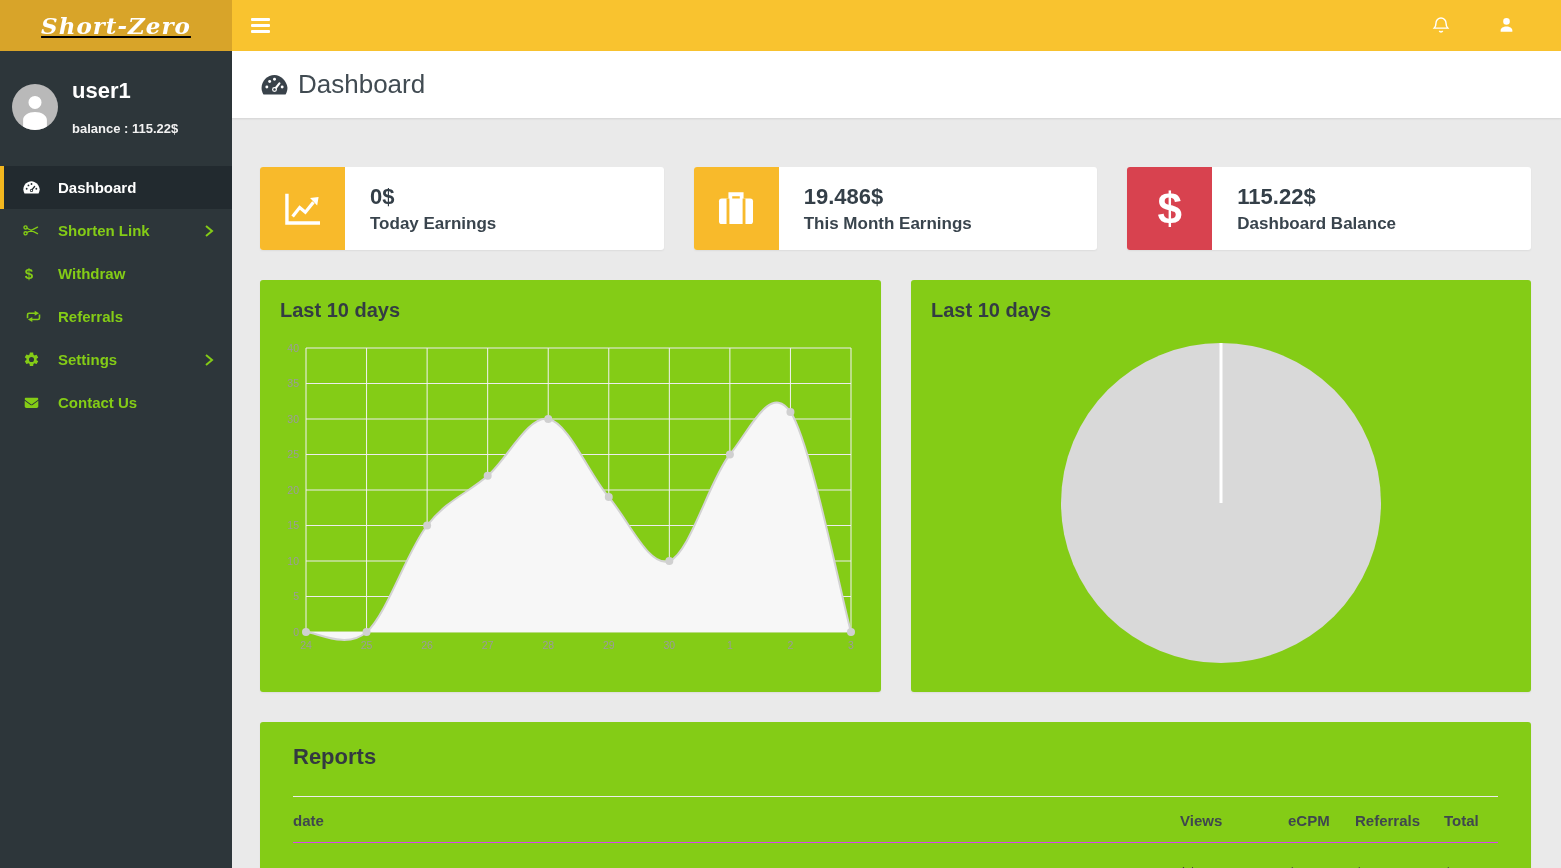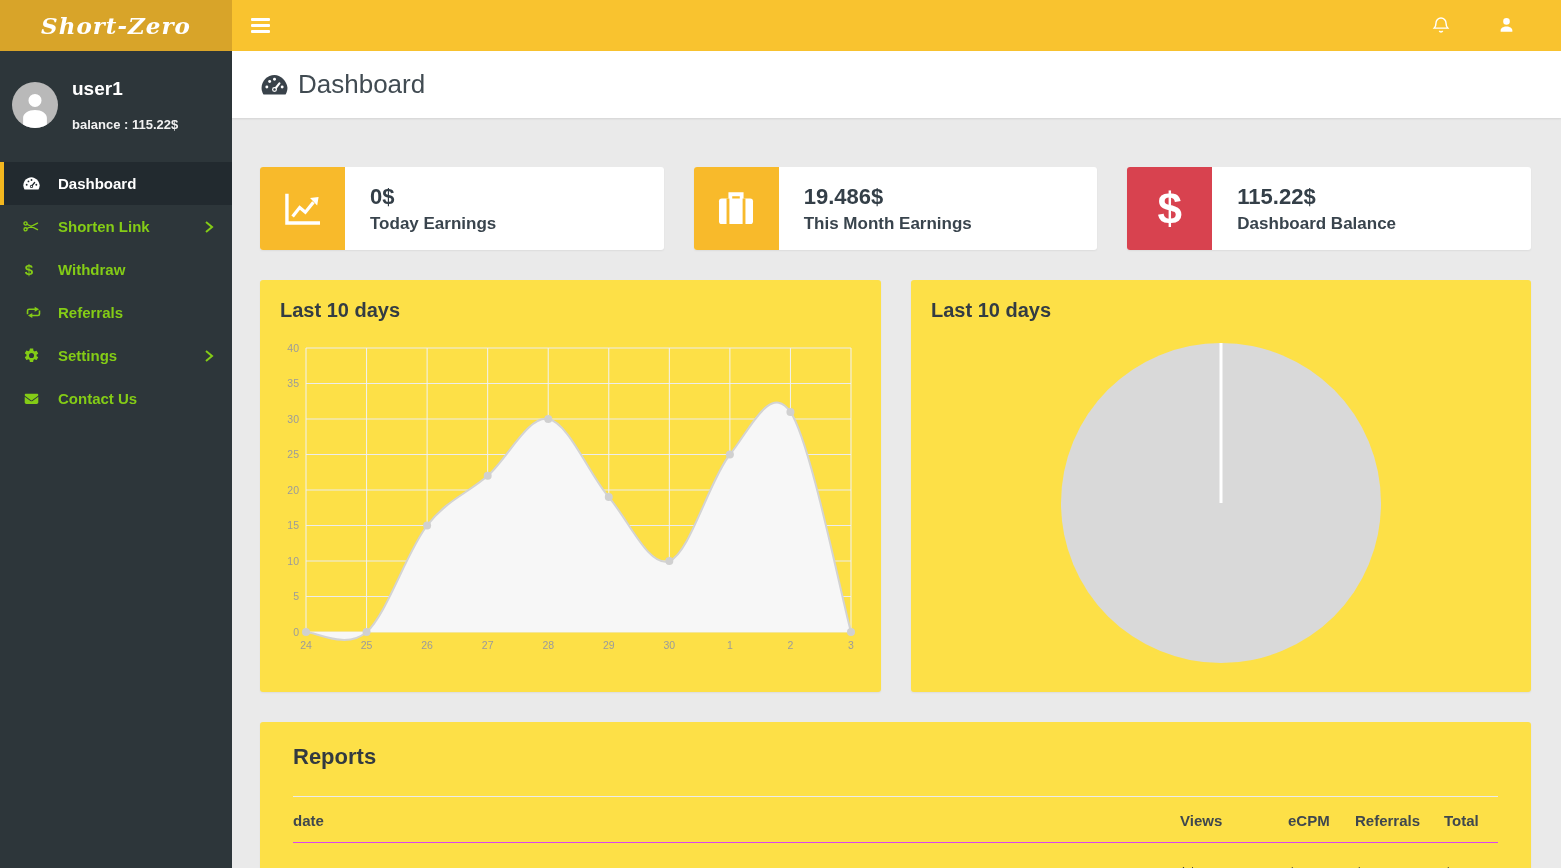--- a/index.html
+++ b/index.html
@@ -6,41 +6,41 @@
   html,body { width:1561px; height:868px; overflow:hidden;
     font-family:"Liberation Sans", sans-serif; background:var(--content-bg,#eaeaea); }
 
   :root{
     --topbar-yellow:#f9c32f; --logo-gold:#d8a429; --sidebar-bg:#2d363a;
     --sidebar-active-bg:#222a2f; --accent-yellow:#f3b71f; --stat-yellow:#f8ba2b;
     --stat-teal:#35a4bc; --stat-red:#d8424f; --content-bg:#eaeaea;
   }
 
   
-  .topbar{ display:flex; height:51px; width:100%; }
+  .topbar{ display:flex; height:51px; width:100%;text-decoration:underline; }
   .logo{ width:232px; background:var(--logo-gold); color:#fff; display:flex;
     align-items:center; justify-content:center;
     font-family:"DejaVu Serif", serif; font-style:italic; font-weight:bold;
     font-size:23px; letter-spacing:1px; }
   .topbar-main{ flex:1; background:var(--topbar-yellow); display:flex;
     align-items:center; padding:0 45px 0 13px; }
   .hamburger{ background:none; border:none; cursor:pointer; padding:6px;
     display:flex; flex-direction:column; gap:3px; }
   .hamburger span{ width:19px; height:3px; background:#fff; border-radius:1px; display:block; }
   .tb-spacer{ flex:1; }
   .tb-icon{ color:#fff; margin-left:46px; display:flex; align-items:center; cursor:pointer; }
 
   
   .sidebar{ position:absolute; left:0; top:51px; width:232px; height:817px;
     background:var(--sidebar-bg); color:#fff; }
   .profile{ display:flex; align-items:center; padding:27px 12px 30px 12px; }
   .avatar{ width:46px; height:46px; border-radius:50%; background:#b9b9b9;
     display:flex; align-items:center; justify-content:center; overflow:hidden; flex:0 0 46px;}
   .profile-text{ margin-left:14px; }
-  .profile-name{ font-size:19px; font-weight:bold; color:#fff; }
+  .profile-name{ font-size:22px; font-weight:bold; color:#fff; }
   .profile-balance{ font-size:13px; font-weight:bold; color:#f2f2f2; margin-top:17px; }
   .nav-item{ display:flex; align-items:center; height:43px; padding:0 18px 0 23px;
     color:#84cc16; font-size:15px; font-weight:bold; cursor:pointer; position:relative; }
   .nav-item.active{ background:var(--sidebar-active-bg); color:#fff;
     border-left:4px solid var(--accent-yellow); padding-left:19px; }
   .nav-icon{ width:22px; display:flex; align-items:center; justify-content:flex-start;
     margin-right:13px; --hole:var(--sidebar-bg); }
   .nav-item.active .nav-icon{ --hole:var(--sidebar-active-bg); }
   .nav-label{ flex:1; }
   .nav-chevron{ display:flex; align-items:center; }
@@ -61,21 +61,21 @@
     box-shadow:0 1px 2px rgba(0,0,0,.06); }
   .stat-icon-block{ width:85px; border-radius:3px 0 0 3px; display:flex;
     align-items:center; justify-content:center; color:#fff; flex:0 0 85px; }
   .stat-text{ display:flex; flex-direction:column; justify-content:center; padding-left:25px; }
   .stat-value{ font-size:22px; font-weight:bold; color:#343f48; }
   .stat-label{ font-size:17px; font-weight:700; color:#39444d; margin-top:4px; }
   .dollar-glyph{ font-size:44px; font-weight:bold; line-height:1; }
 
   
   .charts-row{ display:flex; gap:30px; margin-top:30px; }
-  .card{ background:#fde047; border-radius:3px; box-shadow:0 1px 2px rgba(0,0,0,.06); }
+  .card{ background:#84cc16; border-radius:3px; box-shadow:0 1px 2px rgba(0,0,0,.06); }
   .chart-card{ flex:1; height:412px; padding:19px 20px; }
   .chart-title{ font-size:20px; font-weight:bold; color:#333c43; }
   .chart-body{ margin-top:12px; }
 
   
   .reports-card{ margin-top:30px; padding:22px 33px; min-height:300px; }
   .reports-title{ font-size:22px; font-weight:bold; color:#333a40; }
   table{ width:100%; border-collapse:collapse; table-layout:fixed; margin-top:26px; }
   th,td{ text-align:left; font-size:15px; }
   thead tr{ border-top:1px solid #ececec; }

